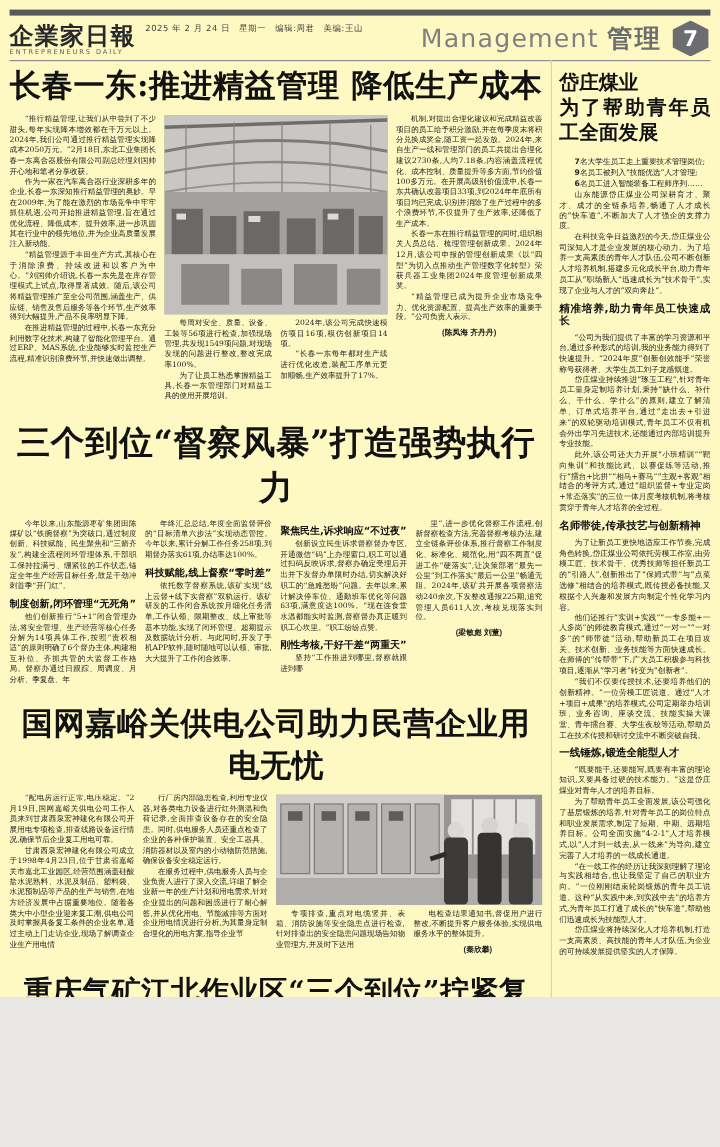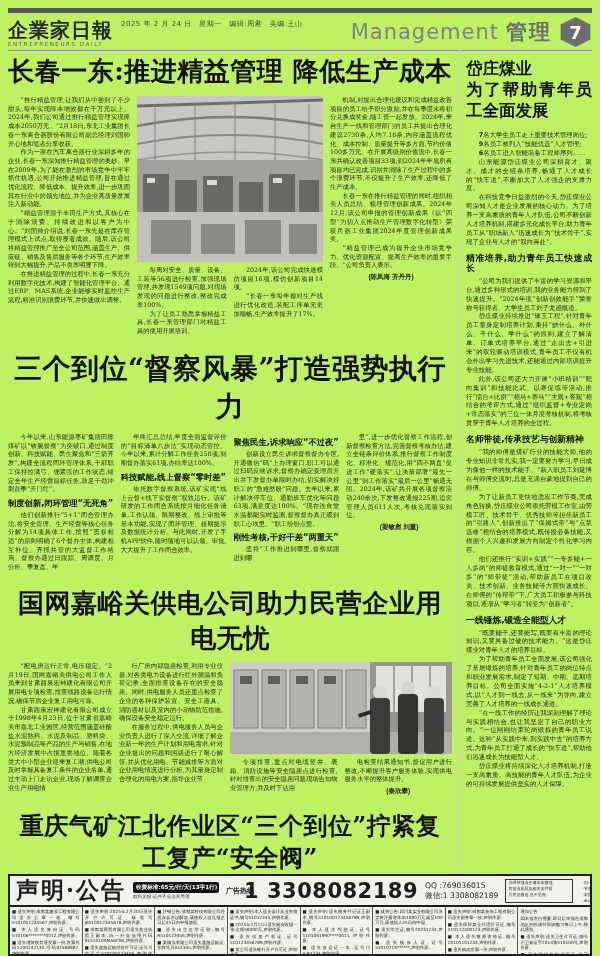--- a/index.html
+++ b/index.html
@@ -1,16 +1,16 @@
 <!DOCTYPE html>
 <html><head>
 <meta charset="utf-8">
 <style>
   html,body{margin:0;padding:0;background:#e9e7e3;}
-  .page{position:relative;width:600px;height:956px;background:#bef264;overflow:hidden;
+  .page{position:relative;width:600px;height:831px;background:#fef9c3;overflow:hidden;
         font-family:"DejaVu Sans",sans-serif;color:#1c1c1c;box-sizing:border-box;}
   
   .topbar{position:absolute;left:8px;right:8px;top:8px;height:5px;background:#58595b;}
   .header{position:absolute;left:8px;right:8px;top:15px;height:32px;
           border-bottom:1px solid #8d8d8d;display:flex;justify-content:space-between;align-items:flex-end;padding-bottom:3px;}
   .mast{display:flex;align-items:flex-end;gap:8px;}
   .mast-names{display:flex;flex-direction:column;line-height:1;}
   .paper-cn{font-family:"DejaVu Serif",serif;font-weight:900;font-size:20px;letter-spacing:1px;color:#27282a;}
   .paper-en{font-size:5.5px;letter-spacing:1.6px;color:#5a5a5a;margin-top:2px;}
   .dateline{font-size:7px;color:#3f3f3f;margin-bottom:18px;letter-spacing:0.5px;}
@@ -273,23 +273,23 @@
           <p class="b-p"><b>7</b>名大学生员工走上重要技术管理岗位;</p>
           <p class="b-p"><b>9</b>名员工被列入“技能优选”人才管理;</p>
           <p class="b-p"><b>6</b>名员工进入智能装备工程师序列……</p>
           <p class="b-p">山东能源岱庄煤业公司深耕育才、聚才、成才的全链条培养,畅通了人才成长的“快车道”,不断加大了人才强企的支撑力度。</p>
           <p class="b-p">在科技竞争日益激烈的今天,岱庄煤业公司深知人才是企业发展的核心动力。为了培养一支高素质的青年人才队伍,公司不断创新人才培养机制,搭建多元化成长平台,助力青年员工从“职场新人”迅速成长为“技术骨干”,实现了企业与人才的“双向奔赴”。</p>
           <h4 class="b-h">精准培养,助力青年员工快速成长</h4>
           <p class="b-p">“公司为我们提供了丰富的学习资源和平台,通过多种形式的培训,我的业务能力得到了快速提升。”2024年度“创新创效能手”荣誉称号获得者、大学生员工刘子龙感慨道。</p>
           <p class="b-p">岱庄煤业持续推进“琢玉工程”,针对青年员工量身定制培养计划,秉持“缺什么、补什么、干什么、学什么”的原则,建立了解清单、订单式培养平台,通过“走出去+引进来”的双轮驱动培训模式,青年员工不仅有机会外出学习先进技术,还能通过内部培训提升专业技能。</p>
           <p class="b-p">此外,该公司还大力开展“小班精训”“靶向集训”和技能比武、以赛促练等活动,推行“擂台+比拼”“相马+赛马”“主观+客观”相结合的考评方式,通过“组织监督+专业定岗+常态落实”的三位一体月度考核机制,将考核贯穿于青年人才培养的全过程。</p>
           <h4 class="b-h">名师带徒,传承技艺与创新精神</h4>
-          <p class="b-p">“我的师傅是煤矿行业的技能大师,他的专业知识非常扎实,我一定要努力学习,早日成为像他一样的技术能手。”新入职员工刘延博在与师傅交流时,总是充满自豪地提到自己的师傅。</p>
           <p class="b-p">为了让新员工更快地适应工作节奏,完成角色转换,岱庄煤业公司依托劳模工作室,由劳模工匠、技术骨干、优秀技师等担任新员工的“引路人”,创新推出了“保姆式带”与“点菜选修”相结合的培养模式,既传授必备技能,又根据个人兴趣和发展方向制定个性化学习内容。</p>
           <p class="b-p">他们还推行“实训+实践”“一专多能+一人多岗”的师徒教育模式,通过“一对一”“一对多”的“师带徒”活动,帮助新员工在项目攻关、技术创新、业务技能等方面快速成长。在师傅的“传帮带”下,广大员工积极参与科技项目,逐渐从“学习者”转变为“创新者”。</p>
+          <p class="b-p">“我们不仅要传授技术,还要培养他们的创新精神。”一位劳模工匠说道。通过“人才+项目+成果”的培养模式,公司定期举办培训班、业务咨询、座谈交流、技能实操大课堂、青年擂台赛、大学生夜校等活动,帮助员工在技术传授和研讨交流中不断突破自我。</p>
           <h4 class="b-h">一线锤炼,锻造全能型人才</h4>
           <p class="b-p">“既要能干,还要能写,既要有丰富的理论知识,又要具备过硬的技术能力。”这是岱庄煤业对青年人才的培养目标。</p>
           <p class="b-p">为了帮助青年员工全面发展,该公司强化了基层锻炼的培养,针对青年员工的岗位特点和职业发展需求,制定了短期、中期、远期培养目标。公司全面实施“4-2-1”人才培养模式,以“人才到一线去,从一线来”为导向,建立完善了人才培养的一线成长通道。</p>
           <p class="b-p">“在一线工作的经历让我深刻理解了理论与实践相结合,也让我坚定了自己的职业方向。”一位刚刚结束轮岗锻炼的青年员工说道。这种“从实践中来,到实践中去”的培养方式,为青年员工打通了成长的“快车道”,帮助他们迅速成长为技能型人才。</p>
           <p class="b-p">岱庄煤业将持续深化人才培养机制,打造一支高素质、高技能的青年人才队伍,为企业的可持续发展提供坚实的人才保障。</p>
         </div>
     </div>
   </div>
 
   <div class="cls">

